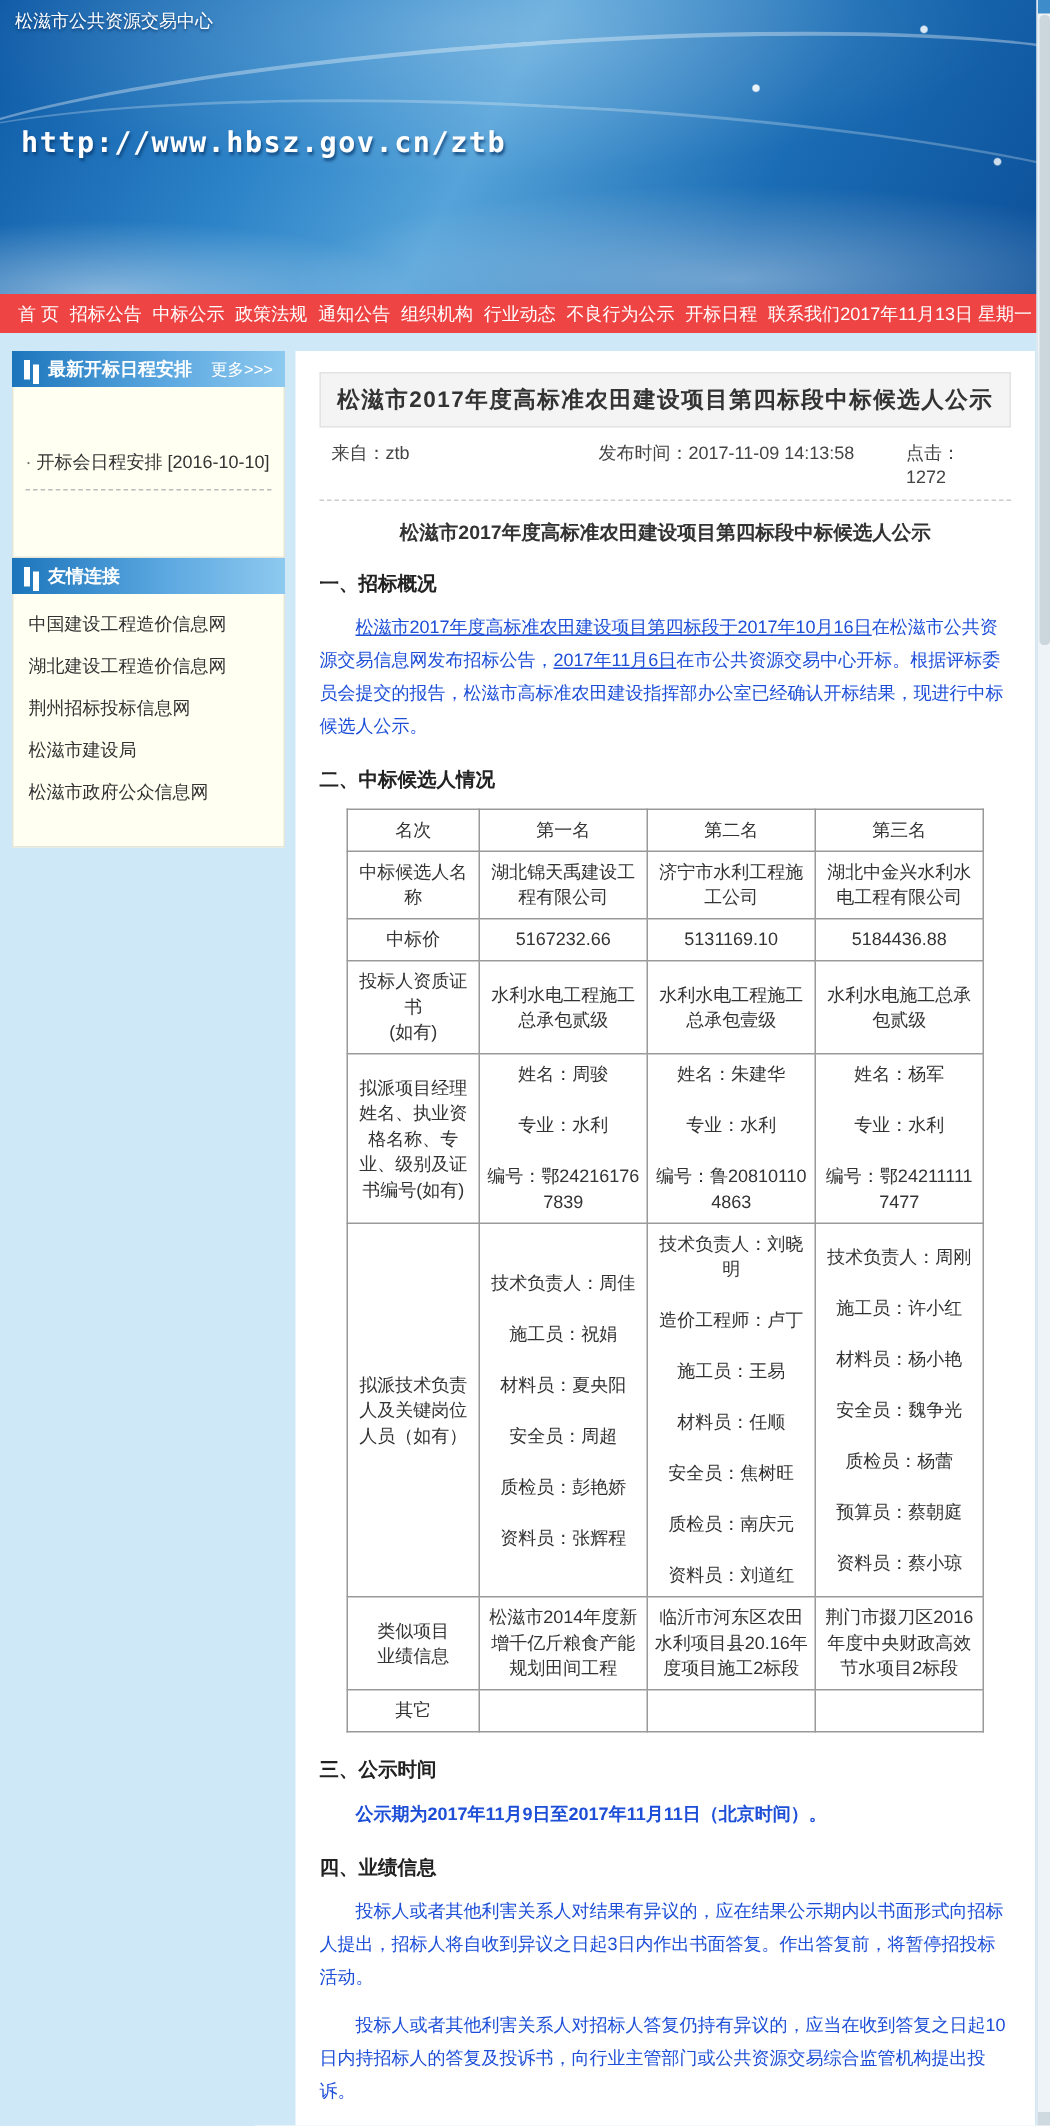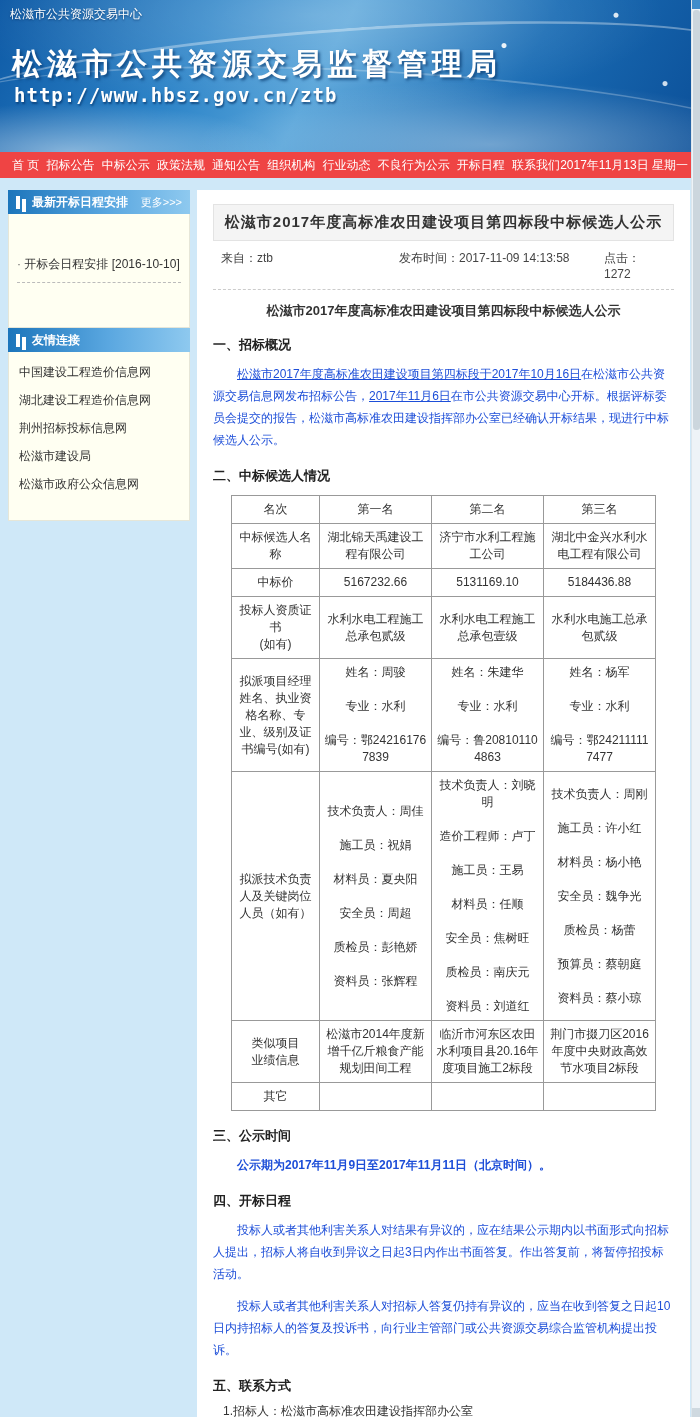--- a/index.html
+++ b/index.html
@@ -7,21 +7,21 @@
   body {
     height:1417px; overflow:hidden; position:relative;
     background:#cfe8f8;
     font-family:"Liberation Sans","DejaVu Sans",sans-serif;
     color:#333;
   }
   .page { width:700px; height:1417px; position:relative; }
 
   
   .banner {
-    height:152px; position:relative; color:#fff; overflow:hidden;
+    height:196px; position:relative; color:#fff; overflow:hidden;
     background:
       radial-gradient(circle at 88% 10%, rgba(255,255,255,.85) 0 2px, rgba(255,255,255,0) 3px),
       radial-gradient(circle at 72% 30%, rgba(255,255,255,.9) 0 2px, rgba(255,255,255,0) 3px),
       radial-gradient(circle at 95% 55%, rgba(255,255,255,.8) 0 2px, rgba(255,255,255,0) 3px),
       radial-gradient(ellipse 420px 90px at 70% 95%, rgba(255,255,255,.38), rgba(255,255,255,0) 70%),
       radial-gradient(ellipse 300px 70px at 10% 100%, rgba(255,255,255,.45), rgba(255,255,255,0) 70%),
       radial-gradient(ellipse 500px 140px at 45% 10%, rgba(255,255,255,.22), rgba(255,255,255,0) 70%),
       linear-gradient(118deg,#0d59a5 0%, #2d84c8 28%, #55a3d9 46%, #1a6cb4 72%, #0b4f98 100%);
   }
   .banner .streak {
@@ -123,21 +123,20 @@
 </style>
 </head>
 <body>
 
 <div class="page">
 
   <div class="banner">
     <div class="streak"></div>
     <div class="streak2"></div>
     <div class="site-label">松滋市公共资源交易中心</div>
-    <div class="big-title">松滋市公共资源交易监督管理局</div>
     <div class="banner-url">http://www.hbsz.gov.cn/ztb</div>
   </div>
 
   <div class="navbar">
     <div class="nav-items">
       <span class="nav-item">首 页</span>
       <span class="nav-item">招标公告</span>
       <span class="nav-item">中标公示</span>
       <span class="nav-item">政策法规</span>
       <span class="nav-item">通知公告</span>
@@ -299,21 +298,21 @@
             <td class="pre"></td>
             <td class="pre"></td>
             <td class="pre"></td>
           </tr>
         </tbody>
       </table>
 
       <div class="sec-h">三、公示时间</div>
       <p class="para para-bold">公示期为2017年11月9日至2017年11月11日（北京时间）。</p>
 
-      <div class="sec-h">四、开标日程</div>
+      <div class="sec-h">四、业绩信息</div>
       <p class="para">投标人或者其他利害关系人对结果有异议的，应在结果公示期内以书面形式向招标人提出，招标人将自收到异议之日起3日内作出书面答复。作出答复前，将暂停招投标活动。</p>
       <p class="para">投标人或者其他利害关系人对招标人答复仍持有异议的，应当在收到答复之日起10日内持招标人的答复及投诉书，向行业主管部门或公共资源交易综合监管机构提出投诉。</p>
 
       <div class="sec-h">五、联系方式</div>
       <div class="contact">
         <p>1.招标人：松滋市高标准农田建设指挥部办公室</p>
 
       </div>
     </div>
   </div>

